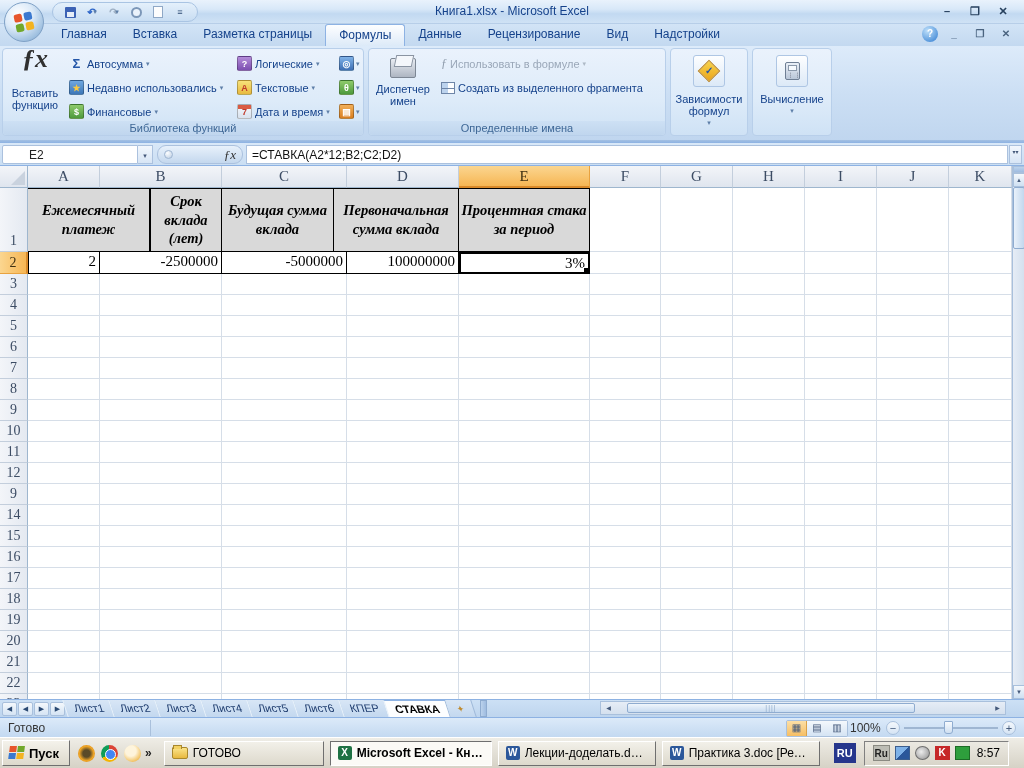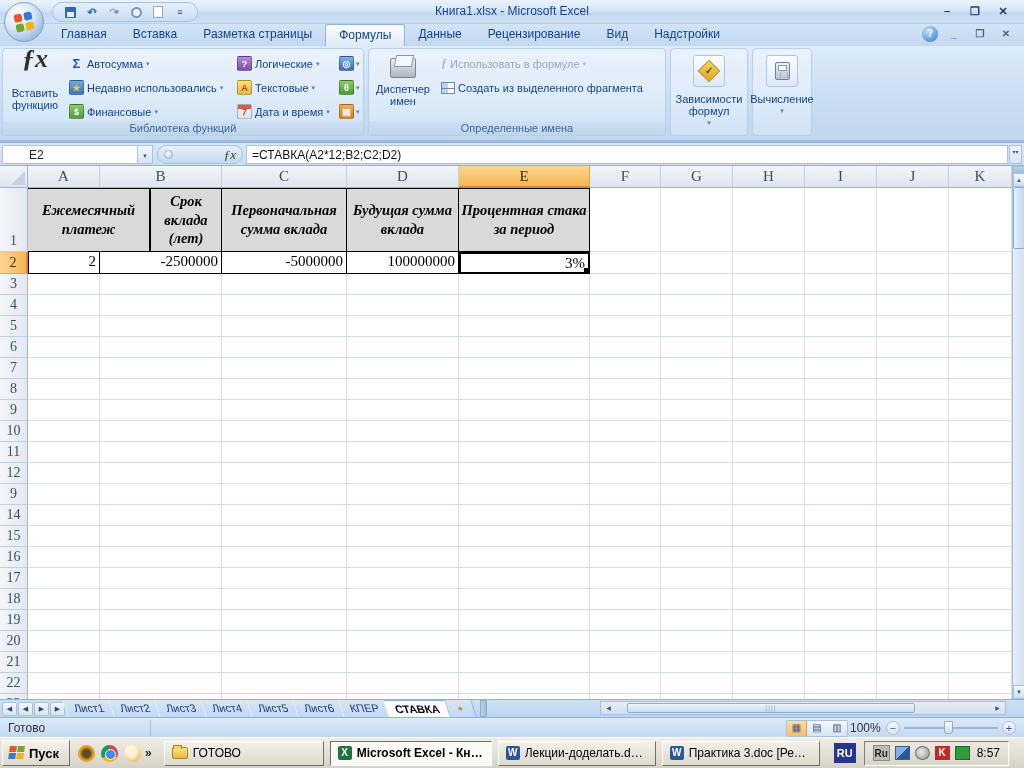--- a/index.html
+++ b/index.html
@@ -380,21 +380,21 @@
       <div class="collapsed-icon">
           <span class="diamond">
             <span>✓</span>
           </span>
         </div>
       <div>Зависимости формул</div>
       <span class="dd">▾</span>
     </div>
   </div>
 
-  <div class="rgroup" style="left:752px;width:60px;">
+  <div class="rgroup" style="left:752px;width:80px;">
     <div class="collapsed-btn">
       <div class="collapsed-icon">
           <span class="calc"></span>
         </div>
       <div>Вычисление</div>
       <span class="dd">▾</span>
     </div>
   </div>
 
 </div>
@@ -448,22 +448,22 @@
       <div class="rowh" style="height: 21px;">19</div>
       <div class="rowh" style="height: 21px;">20</div>
       <div class="rowh" style="height: 21px;">21</div>
       <div class="rowh" style="height: 21px;">22</div>
       <div class="rowh" style="height: 21px;">23</div>
     </div>
   <div id="grid-body">
       <div class="grow" style="height: 64px;">
         <div class="cell th" style="width: 122px;">Ежемесячный платеж</div>
         <div class="cell first th" style="width: 72px;">Срок вклада (лет)</div>
+        <div class="cell th" style="width: 112px;">Будущая сумма вклада</div>
         <div class="cell th" style="width: 125px;">Первоначальная сумма вклада</div>
-        <div class="cell th" style="width: 112px;">Будущая сумма вклада</div>
         <div class="cell th" style="width: 131px;">Процентная стака за период</div>
         <div class="cell" style="width: 71px;"></div>
         <div class="cell" style="width: 72px;"></div>
         <div class="cell" style="width: 72px;"></div>
         <div class="cell" style="width: 72px;"></div>
         <div class="cell" style="width: 72px;"></div>
         <div class="cell" style="width: 63px;"></div>
       </div>
       <div class="grow" style="height: 22px;">
         <div class="cell first td" style="width: 72px;">2</div>

